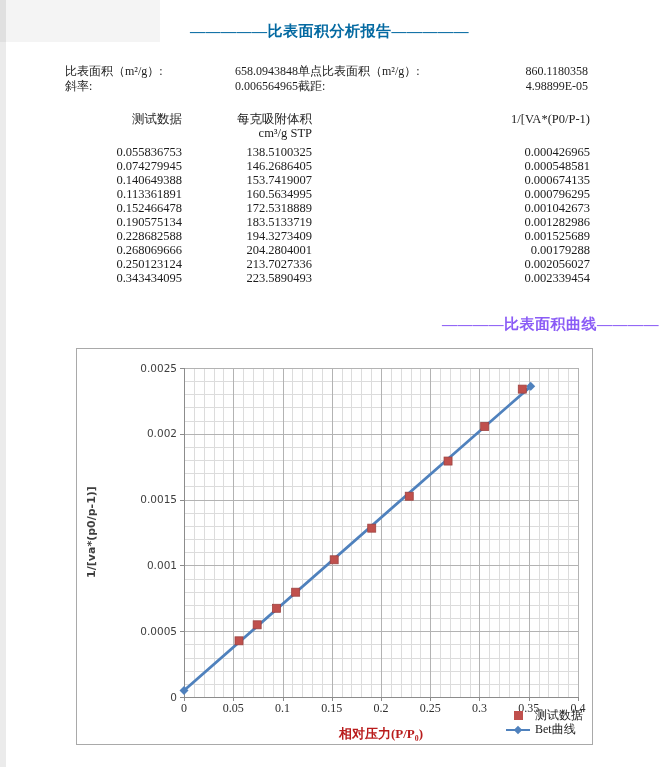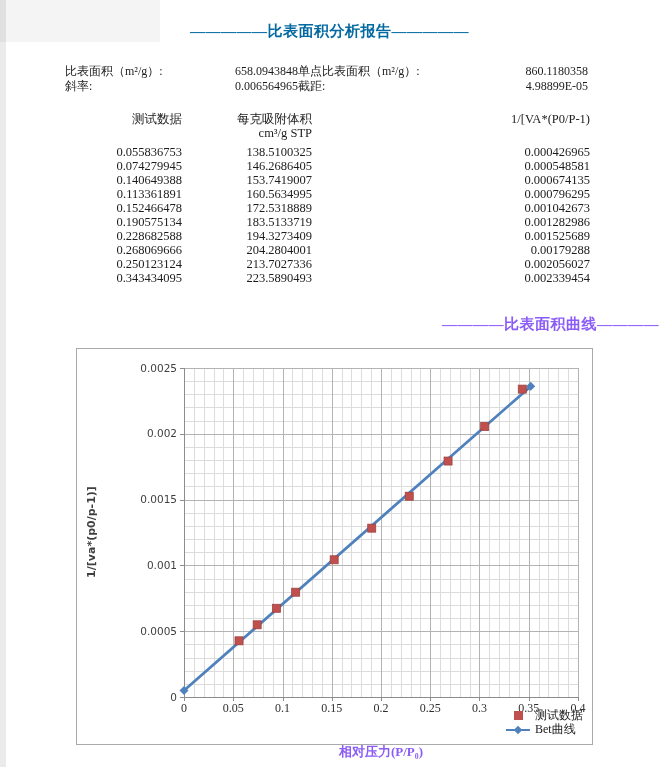--- a/index.html
+++ b/index.html
@@ -51,22 +51,22 @@
     border:1px solid #a9a9a9;background:#fff;
   }
   .chart svg{position:absolute;left:0;top:0;}
   .y-title{
     position:absolute;left:14px;top:183px;
     transform:translate(-50%,-50%) rotate(-90deg);
     font-family:"DejaVu Sans","Liberation Sans",sans-serif;
     font-size:11px;font-weight:bold;color:#3f3f3f;white-space:nowrap;
   }
   .x-title{
-    position:absolute;left:107px;top:394px;width:394px;text-align:center;
-    font-size:13px;font-weight:bold;color:#8b5cf6;white-space:nowrap;
+    position:absolute;left:107px;top:376px;width:394px;text-align:center;
+    font-size:13px;font-weight:bold;color:#b91c1c;white-space:nowrap;
   }
   .legend{position:absolute;left:428px;top:359px;font-size:12px;color:#1a1a1a;}
   .lg-row{display:flex;align-items:center;height:14.5px;white-space:nowrap;}
   .sw{width:26px;display:flex;align-items:center;justify-content:center;position:relative;}
   .sw-square{width:9px;height:9px;display:inline-block;}
   .sw-line{width:24px;height:2.5px;display:inline-block;position:relative;}
   .sw-line .diamond{
     position:absolute;left:50%;top:50%;width:6px;height:6px;
     transform:translate(-50%,-50%) rotate(45deg);display:block;
   }

